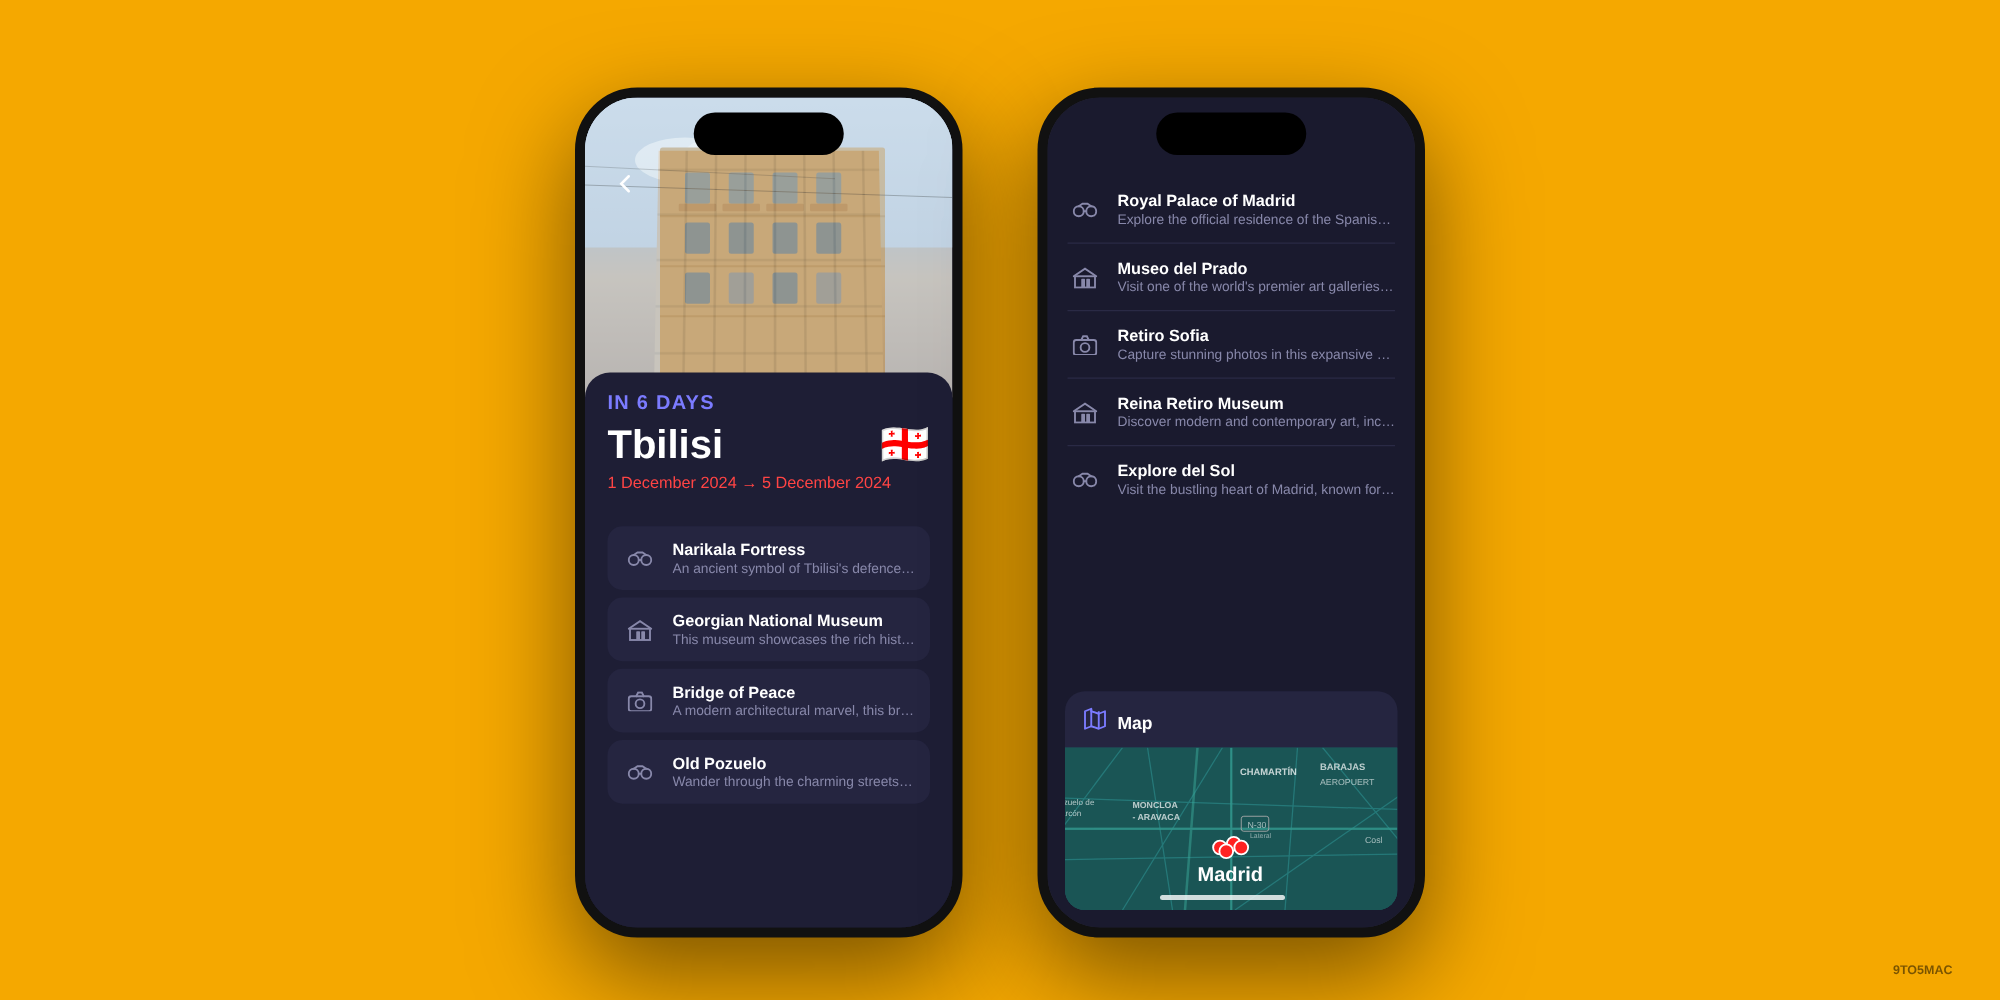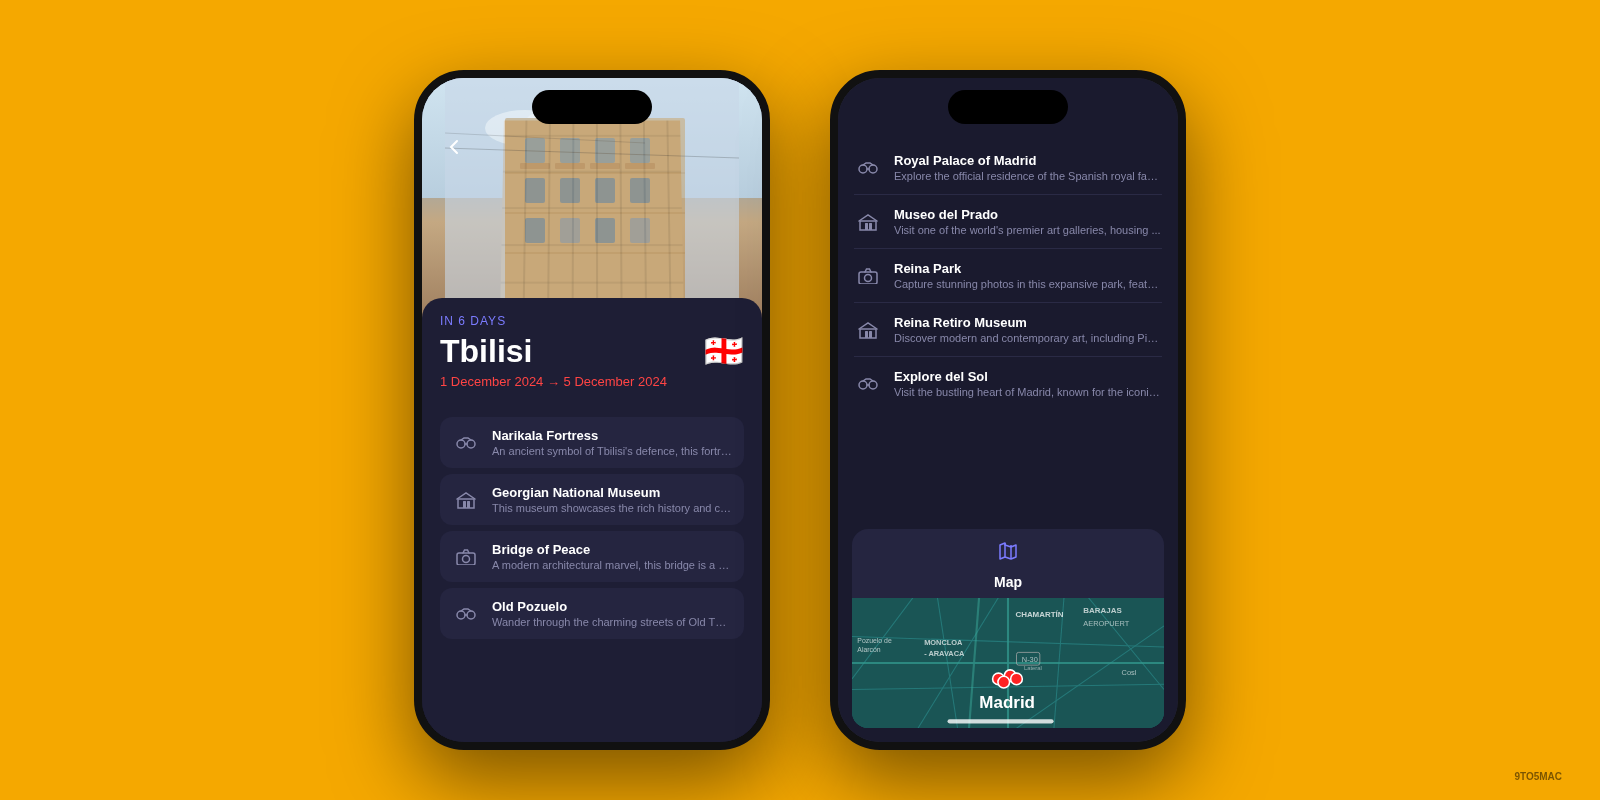--- a/index.html
+++ b/index.html
@@ -18,21 +18,21 @@
 
     .phones-container {
       display: flex;
       gap: 60px;
       align-items: center;
       padding-top: 20px;
     }
 
     
     .phone {
-      width: 356px;
+      width: 310px;
       height: 680px;
       background: #1a1a2e;
       border-radius: 50px;
       border: 8px solid #111;
       position: relative;
       overflow: hidden;
       box-shadow: 0 30px 80px rgba(0,0,0,0.5), inset 0 0 0 2px #333;
     }
 
     
@@ -104,22 +104,22 @@
       background: #1e1e35;
       padding: 16px 18px 10px;
       overflow: hidden;
       border-radius: 20px 20px 0 0;
       margin-top: -20px;
       position: relative;
     }
 
     .in-days-label {
       color: #7b7bff;
-      font-size: 12px;
-      font-weight: 400;
+      font-size: 16px;
+      font-weight: 700;
       letter-spacing: 1px;
       text-transform: uppercase;
       margin-bottom: 4px;
     }
 
     .city-title {
       font-size: 32px;
       font-weight: 700;
       color: #ffffff;
       display: flex;
@@ -227,21 +227,20 @@
       border-radius: 16px;
       overflow: hidden;
       flex-shrink: 0;
     }
 
     .map-header {
       padding: 12px 14px 8px;
       display: flex;
       align-items: center;
       gap: 8px;
-      flex-direction: column;
     }
 
     .map-icon {
       font-size: 18px;
     }
 
     .map-label {
       color: #ffffff;
       font-size: 14px;
       font-weight: 600;
@@ -430,21 +429,21 @@
 
         <div class="activity-item">
           <div class="activity-icon">
             <svg width="20" height="16" viewBox="0 0 20 16" fill="none">
                 <rect x="1" y="4" width="18" height="12" rx="2" stroke="#8888aa" stroke-width="1.5"></rect>
                 <circle cx="10" cy="10" r="3.5" stroke="#8888aa" stroke-width="1.5"></circle>
                 <path d="M7 4L8.5 1H11.5L13 4" stroke="#8888aa" stroke-width="1.5" stroke-linecap="round"></path>
               </svg>
           </div>
           <div class="activity-info">
-            <div class="activity-name">Reina Park</div>
+            <div class="activity-name">Retiro Sofia</div>
             <div class="activity-desc">Capture stunning photos in this expansive park, featuri...</div>
           </div>
         </div>
 
         <div class="activity-item">
           <div class="activity-icon">
             <svg width="20" height="18" viewBox="0 0 20 18" fill="none">
                 <rect x="2" y="8" width="16" height="9" stroke="#8888aa" stroke-width="1.5"></rect>
                 <path d="M1 8L10 2L19 8" stroke="#8888aa" stroke-width="1.5" stroke-linecap="round"></path>
                 <rect x="7" y="10" width="3" height="7" fill="#8888aa" rx="0.5"></rect>

